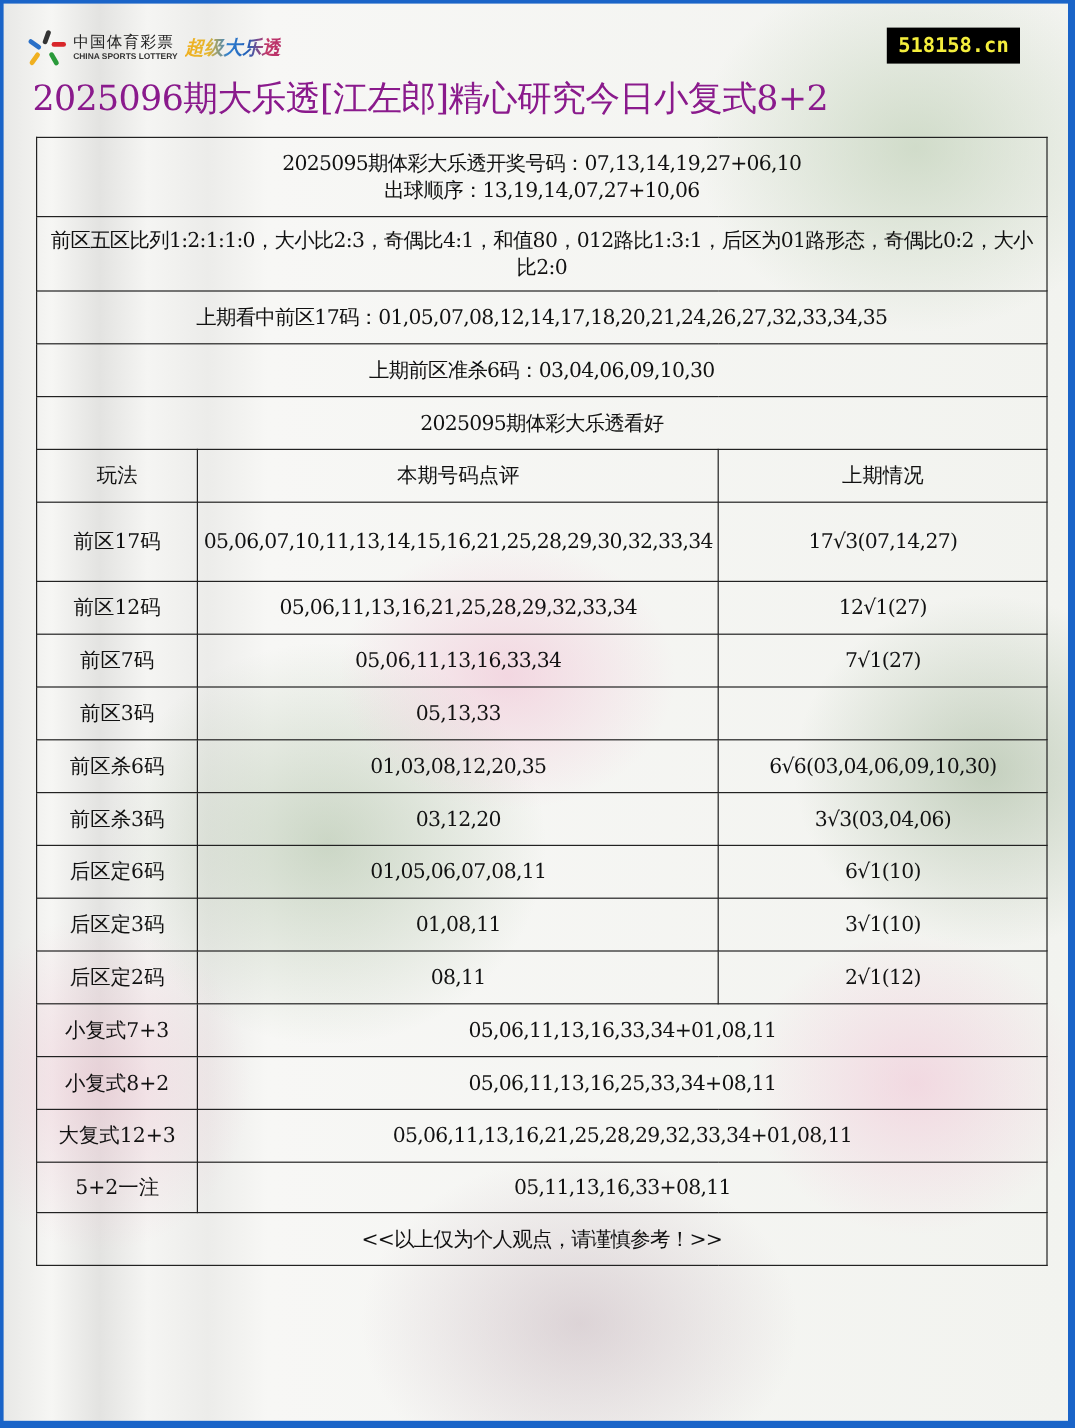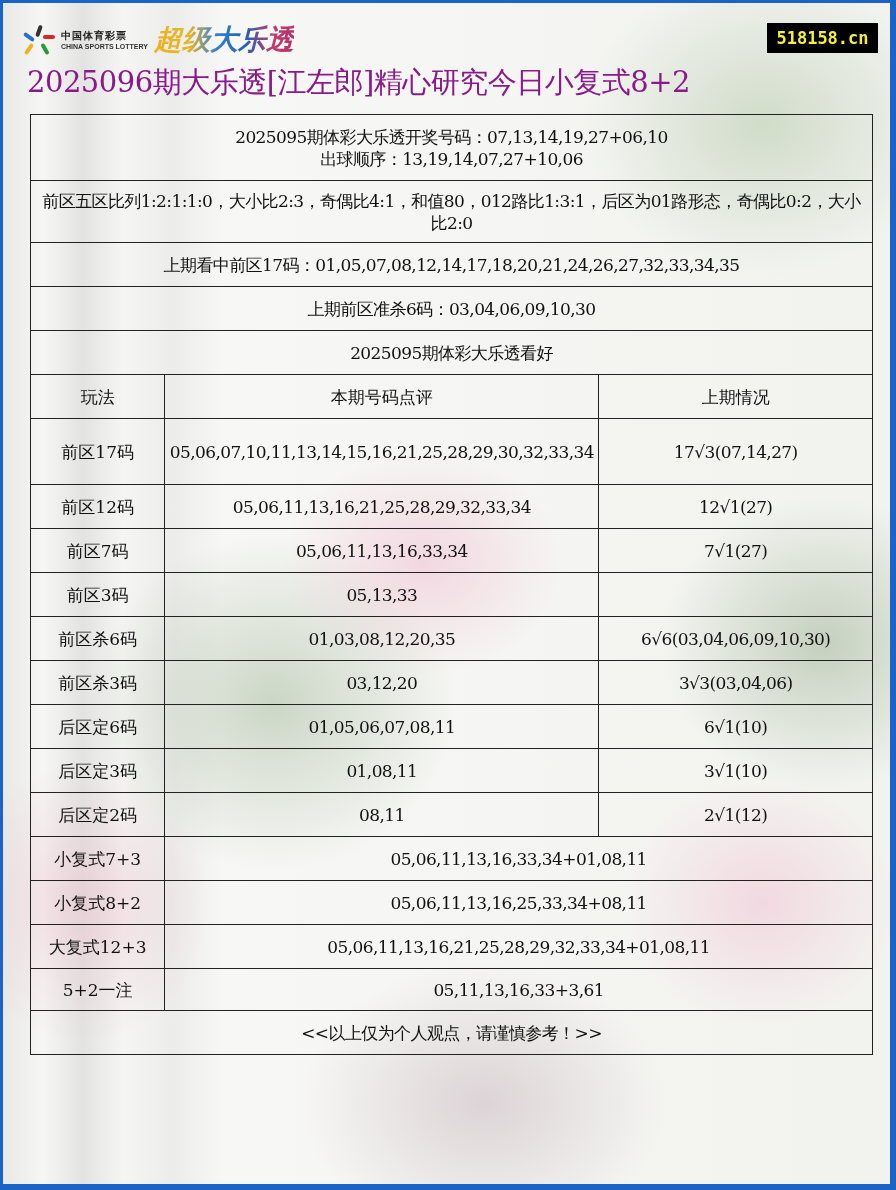--- a/index.html
+++ b/index.html
@@ -21,30 +21,30 @@
       linear-gradient(90deg, #e8e8e6 0px, #f6f6f4 40px, #e3e3e1 80px, #f5f5f3 120px, #ececea 170px, #f7f7f5 220px, #f2f3ef 100%);
     overflow: hidden;
   }
   .logo {
     position: absolute; left: 18px; top: 20px; height: 34px;
     display: flex; align-items: center;
   }
   .logo-mark { width: 36px; height: 34px; position: relative; }
   .logo-mark span { position: absolute; display: block; border-radius: 2px; }
   .logo-text { margin-left: 4px; line-height: 1; }
-  .logo-cn { font-family: "DejaVu Sans", sans-serif; font-size: 10px; color: #222; letter-spacing: 1px; font-weight: bold; }
+  .logo-cn { font-family: "DejaVu Sans", sans-serif; font-size: 13px; color: #222; letter-spacing: 1px; }
   .logo-en { font-family: "Liberation Sans", sans-serif; font-size: 7px; font-weight: bold; color: #333; margin-top: 2px; }
   .logo-brand {
     margin-left: 6px; font-family: "DejaVu Sans", sans-serif; font-weight: bold; font-style: italic;
-    font-size: 28px; letter-spacing: 0px;
+    font-size: 16px; letter-spacing: 0px;
     background: linear-gradient(90deg, #f0b020 0%, #e6b62c 25%, #2f7fd0 45%, #2060b8 65%, #c23a6a 85%, #b8306a 100%);
     -webkit-background-clip: text; background-clip: text; color: transparent;
   }
   .site-badge {
-    position: absolute; left: 764px; top: 20px; width: 111px; height: 30px;
+    position: absolute; left: 736px; top: 20px; width: 111px; height: 30px;
     background: #000; color: #f4ee3c; font-family: "DejaVu Sans Mono", monospace;
     font-size: 17px; font-weight: bold; line-height: 30px; text-align: center;
   }
   .page-title {
     position: absolute; left: 24px; top: 60px; width: 860px;
     font-family: "DejaVu Serif", "Liberation Serif", serif; font-size: 29px; color: #8a1a8c;
     white-space: nowrap; letter-spacing: -0.5px;
   }
   table.main {
     position: absolute; left: 27px; top: 111px; width: 843px;
@@ -172,20 +172,20 @@
       <td>小复式8+2</td>
       <td colspan="2" class="tight">05,06,11,13,16,25,33,34+08,11</td>
     </tr>
     <tr style="height:44px">
       <td>大复式12+3</td>
       <td colspan="2" class="tight">05,06,11,13,16,21,25,28,29,32,33,34+01,08,11</td>
     </tr>
 
     <tr style="height:42px">
       <td>5+2一注</td>
-      <td colspan="2" class="tight">05,11,13,16,33+3,61</td>
+      <td colspan="2" class="tight">05,11,13,16,33+08,11</td>
     </tr>
     <tr style="height:44px">
       <td colspan="3" class="tight">&lt;&lt;以上仅为个人观点，请谨慎参考！&gt;&gt;</td>
     </tr>
   </tbody>
     </table>
 </div>
 
 </body></html>

